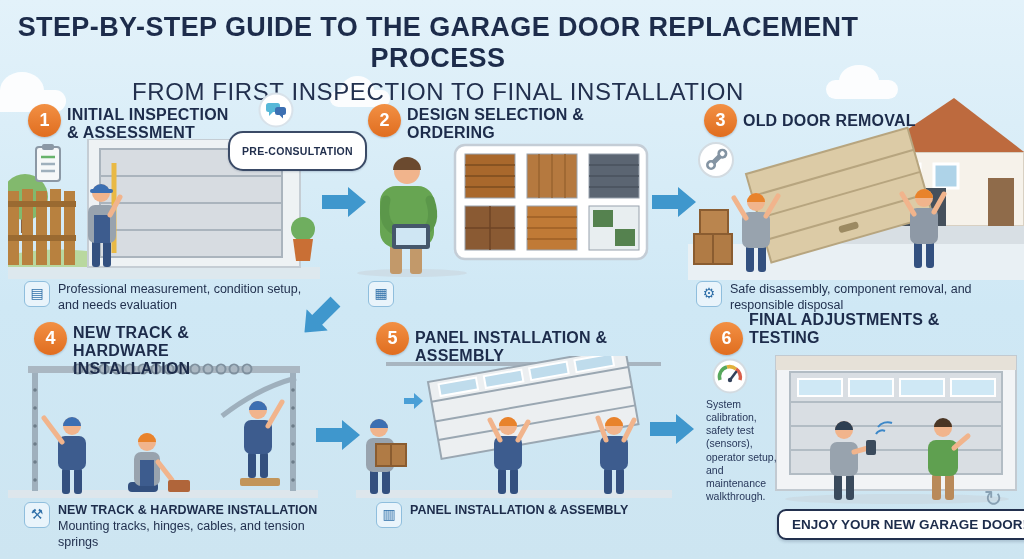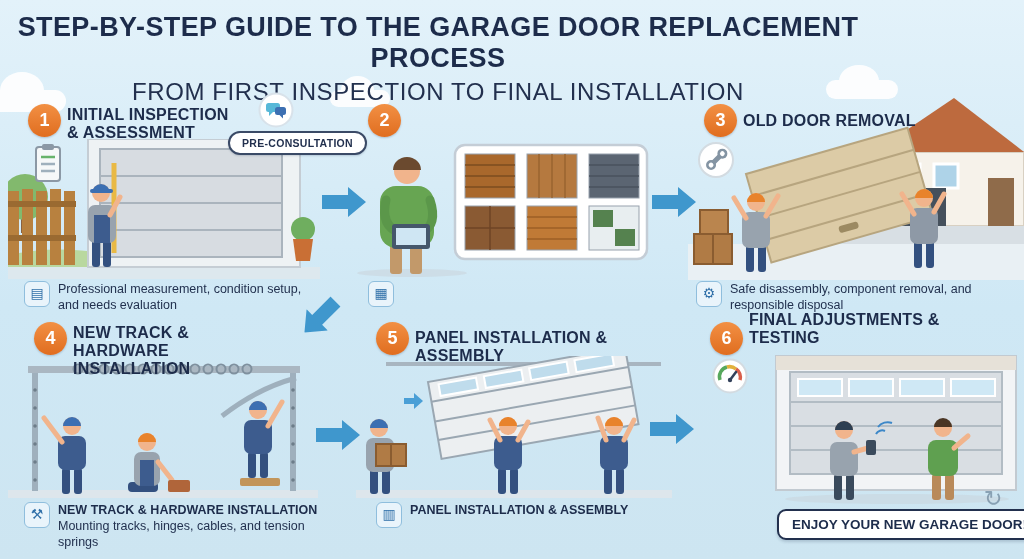--- a/index.html
+++ b/index.html
@@ -13,21 +13,21 @@
   .step-num{position:absolute;width:33px;height:33px;border-radius:50%;z-index:6;
             background:linear-gradient(180deg,#f29044,#e06d1f);color:#fff;font-weight:800;font-size:18px;
             display:flex;align-items:center;justify-content:center;box-shadow:0 1px 2px rgba(40,60,90,.25);}
   .step-title{position:absolute;font-size:16px;font-weight:800;line-height:1.13;letter-spacing:.2px;z-index:6;color:#1d2c4b;}
   .illus{position:absolute;z-index:2;}
   .caption{position:absolute;display:flex;gap:8px;align-items:flex-start;z-index:6;}
   .cicon{flex:0 0 auto;width:24px;height:24px;border-radius:6px;background:#e9f4fb;border:1.5px solid #8fbedd;
          color:#2f6fa8;font-size:14px;line-height:22px;text-align:center;}
   .ctext{font-size:12.5px;line-height:1.28;color:#22314f;}
   .ctext b{display:block;font-weight:800;color:#1d2c4b;}
-  .badge{position:absolute;background:#fff;border:2px solid #3a4a66;border-radius:15px;padding:4px 12px;
+  .badge{position:absolute;background:#fff;border:2px solid #3a4a66;border-radius:15px;padding:12px 12px;
          font-size:10.5px;font-weight:800;letter-spacing:.3px;color:#22304e;z-index:7;box-shadow:0 1px 2px rgba(40,60,90,.2);}
   .bubble{position:absolute;z-index:7;}
   .arrow{position:absolute;z-index:4;}
   .side-note{position:absolute;font-size:10.5px;line-height:1.25;color:#27375a;z-index:6;font-weight:500;}
   .enjoy-badge{position:absolute;background:#fff;border:2.5px solid #22304e;border-radius:9px;padding:6px 13px;
                font-size:13.5px;font-weight:800;color:#1d2c4b;z-index:7;box-shadow:0 2px 3px rgba(40,60,90,.2);white-space:nowrap;margin-left:24px;}
   .gauge{position:absolute;z-index:6;}
   .watermark{position:absolute;font-size:22px;color:rgba(80,105,130,.55);z-index:6;}
 </style>
 </head>
@@ -104,20 +104,21 @@
       <path d="M285,100 h20 l-3,22 h-14 z" fill="#c96f35"></path>
     </g>
   </svg>
 
   <div class="caption" style="left:24px;top:281px;width:296px;">
     <span class="cicon">▤</span>
     <span class="ctext">Professional measurement, condition setup, and needs evaluation</span>
   </div>
 
   <div class="step-num" style="left:368px;top:104px;">2</div>
+  <div class="step-title" style="left:407px;top:106px;width:180px;">DESIGN SELECTION &amp; ORDERING</div>
 
   <svg class="illus" style="left:352px;top:140px;" width="300" height="138" viewBox="0 0 300 138">
     <ellipse cx="60" cy="133" rx="55" ry="4" fill="#c9d6de" opacity=".6"></ellipse>
     <g>
       <rect x="38" y="104" width="12" height="30" rx="3" fill="#c2996a"></rect>
       <rect x="58" y="104" width="12" height="30" rx="3" fill="#c2996a"></rect>
       <rect x="28" y="46" width="54" height="62" rx="16" fill="#67a552"></rect>
       <circle cx="55" cy="31" r="13" fill="#f1b48c"></circle>
       <path d="M41,30 a14,13 0 0 1 28,0 z" fill="#6b4a2f"></path>
       <path d="M34,60 Q28,86 48,93" stroke="#5b974a" stroke-width="9" fill="none" stroke-linecap="round"></path>
@@ -387,20 +388,21 @@
     <svg width="36" height="36" viewBox="0 0 36 36">
       <circle cx="18" cy="18" r="16.5" fill="#fff" stroke="#d3dbe1" stroke-width="2"></circle>
       <path d="M8,22 A10,10 0 0 1 15,9" stroke="#57a85c" stroke-width="3.5" fill="none"></path>
       <path d="M15,9 A10,10 0 0 1 24,11" stroke="#e2b13c" stroke-width="3.5" fill="none"></path>
       <path d="M24,11 A10,10 0 0 1 28,22" stroke="#d95f4b" stroke-width="3.5" fill="none"></path>
       <line x1="18" y1="22" x2="24" y2="14" stroke="#33415a" stroke-width="2.5" stroke-linecap="round"></line>
       <circle cx="18" cy="22" r="2.2" fill="#33415a"></circle>
     </svg>
   </div>
 
+  <div class="side-note" style="left:706px;top:398px;width:72px;">System calibration, safety test (sensors), operator setup, and maintenance walkthrough.</div>
 
   <svg class="illus" style="left:772px;top:352px;" width="250" height="152" viewBox="0 0 250 152">
     <ellipse cx="125" cy="147" rx="112" ry="5" fill="#c9d6de" opacity=".6"></ellipse>
     <g>
       <rect x="4" y="4" width="240" height="134" fill="#f2f4f6" stroke="#c2cad1" stroke-width="2"></rect>
       <rect x="4" y="4" width="240" height="14" fill="#e6e1d8"></rect>
       <rect x="18" y="20" width="212" height="102" fill="#d9dee3" stroke="#b2bcc4" stroke-width="2"></rect>
       <rect x="26" y="27" width="44" height="17" fill="#cfe8f5" stroke="#ffffff" stroke-width="2"></rect>
       <rect x="77" y="27" width="44" height="17" fill="#cfe8f5" stroke="#ffffff" stroke-width="2"></rect>
       <rect x="128" y="27" width="44" height="17" fill="#cfe8f5" stroke="#ffffff" stroke-width="2"></rect>

